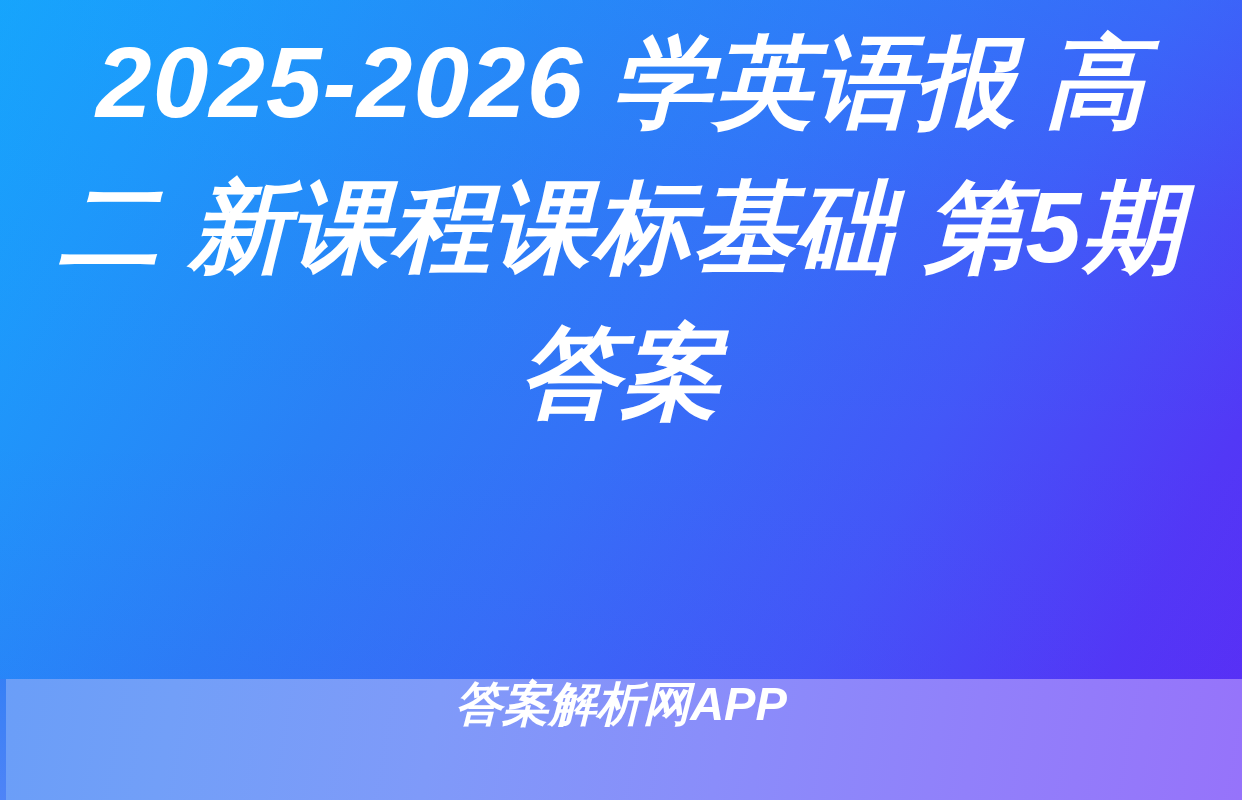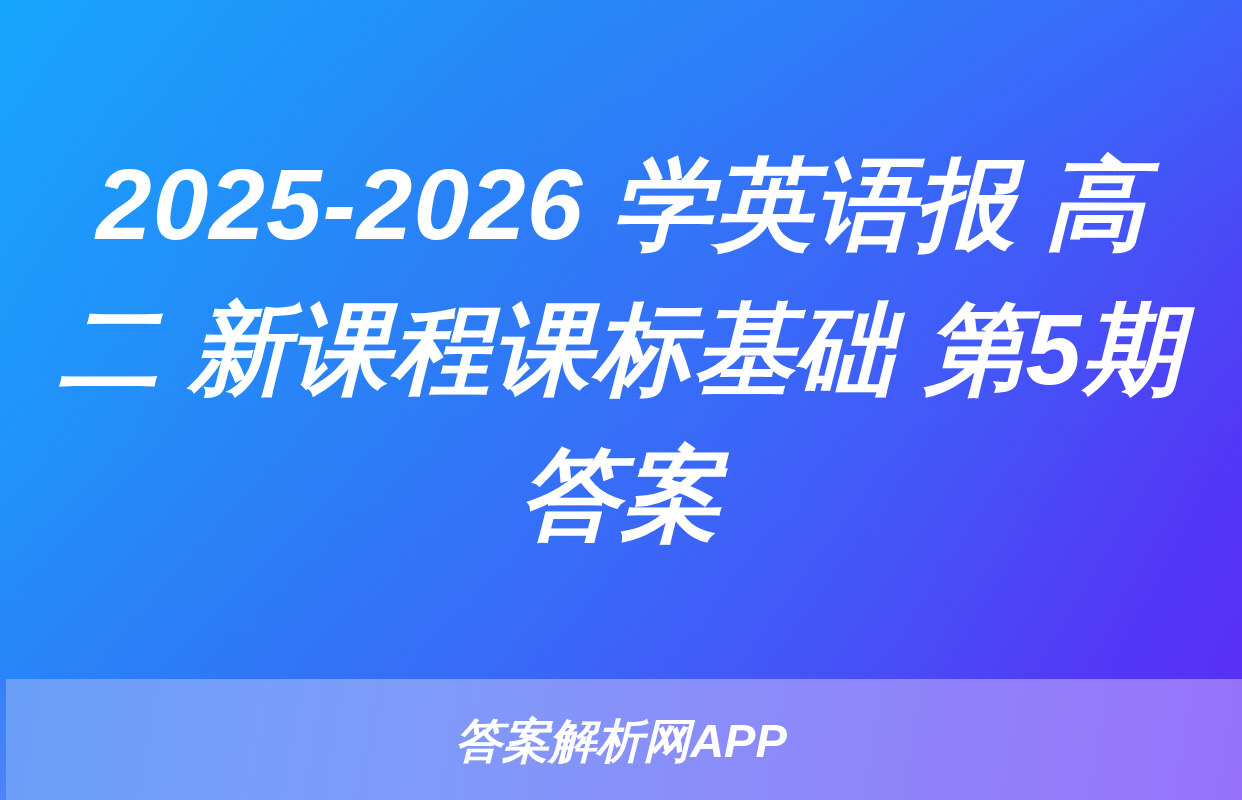--- a/index.html
+++ b/index.html
@@ -40,21 +40,20 @@
     pointer-events: none;
   }
 
   .main-area {
     position: absolute;
     left: 0;
     top: 0;
     width: 1242px;
     height: 679px;
     display: flex;
-    align-items: center;
     justify-content: center;
     box-sizing: border-box;
     padding: 0 56px;
   }
 
   .poster-title {
     width: 100%;
     margin: 0;
     text-align: center;
     color: #ffffff;
@@ -69,21 +68,21 @@
     transform: translateY(10px);
   }
 
   .footer-band {
     position: absolute;
     left: 0;
     top: 679px;
     width: 1242px;
     height: 121px;
     display: flex;
-    align-items: center;
+    align-items: flex-start;
     justify-content: center;
     background: linear-gradient(100deg,
         #6A9EF8 0%,
         #729FF8 14%,
         #7F9AF9 35%,
         #8A8DFA 58%,
         #9180FA 78%,
         #9673FA 100%);
   }
 

